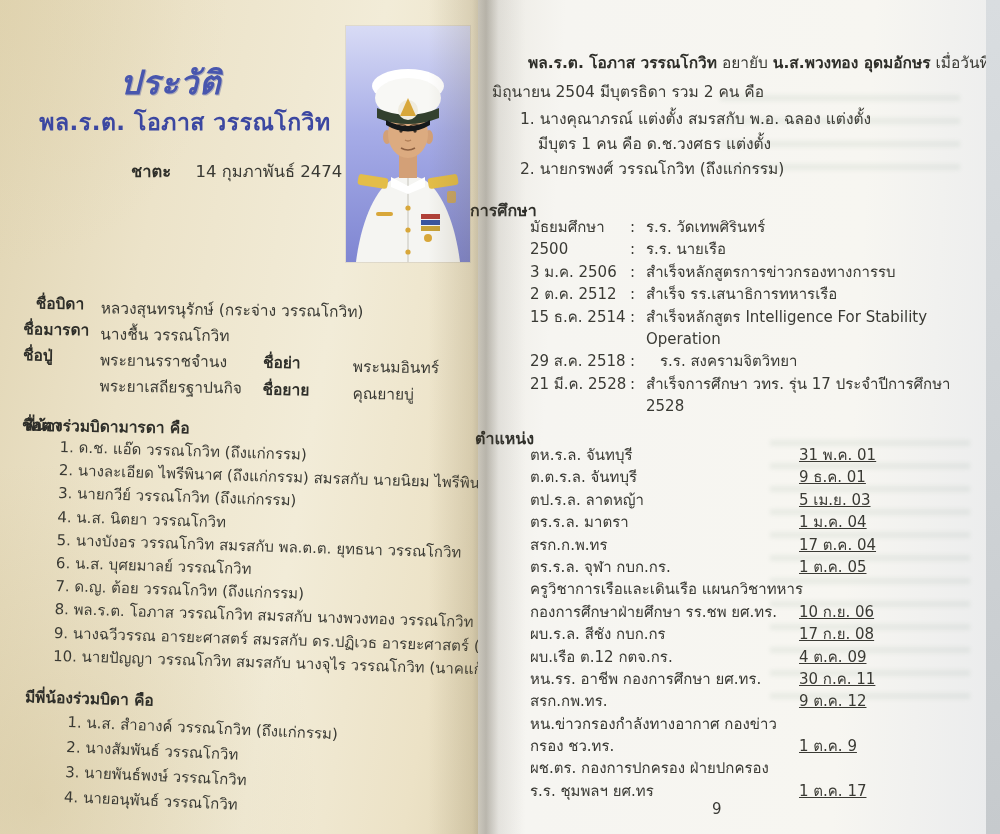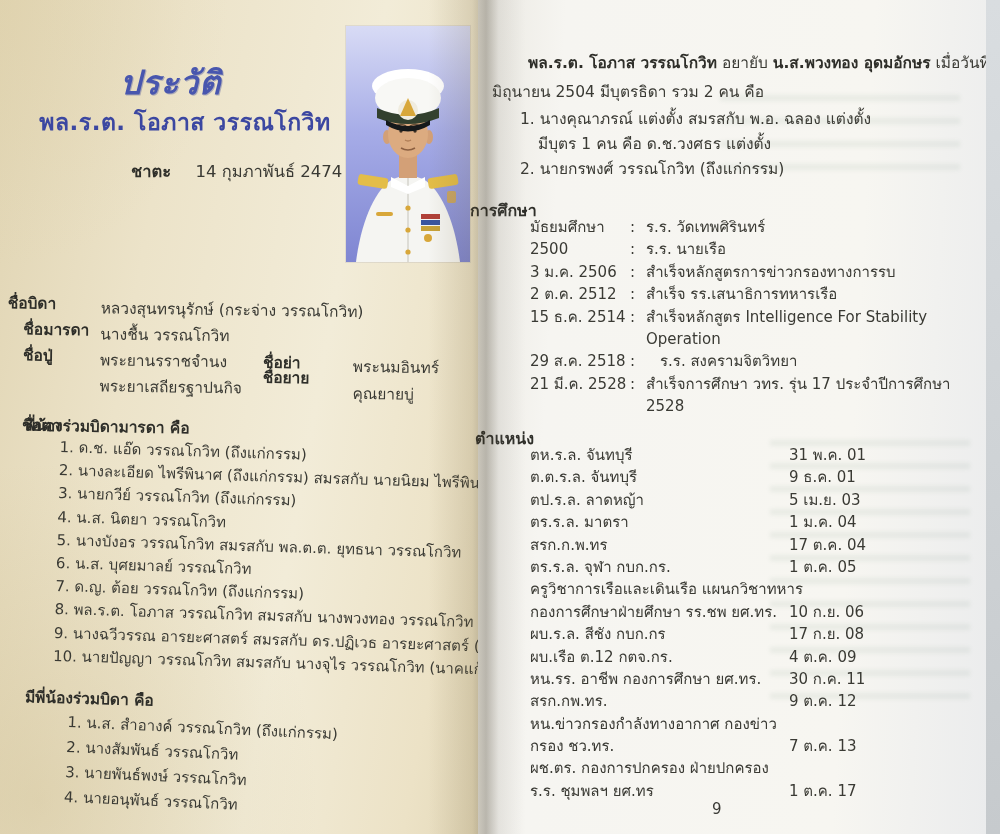--- a/index.html
+++ b/index.html
@@ -26,21 +26,21 @@
   .list{position:absolute;font-size:15px;transform-origin:0 0;}
   .list .li{height:23.2px;line-height:23.2px;white-space:nowrap;}
   .list2 .li{height:25px;line-height:25px;}
   .edurows{position:absolute;left:530px;top:216px;width:452px;}
   .edurow{display:flex;font-size:15px;line-height:22.4px;}
   .edurow .el{width:100px;flex:none;}
   .edurow .ec{width:16px;flex:none;}
   .edurow .ev2{margin-left:14px;}
   .posrows{position:absolute;left:530px;top:444px;width:452px;}
   .posrow{position:relative;height:22.4px;line-height:22.4px;font-size:15px;white-space:nowrap;}
-  .posrow .pdate{position:absolute;left:259px;top:0;}
+  .posrow .pdate{position:absolute;left:269px;top:0;text-decoration:underline;}
   .photo{position:absolute;left:346px;top:26px;width:124px;height:236px;box-shadow:0 0 0 1px rgba(120,120,150,.15);}
   .ghost{position:absolute;opacity:.09;filter:blur(2px);pointer-events:none;
     background:repeating-linear-gradient(180deg,#5d7d66 0 6px,transparent 6px 23px);}
   .fleck{position:absolute;left:447px;top:191px;width:9px;height:12px;background:#d9a83c;opacity:.75;border-radius:2px;}
   .fam{position:absolute;transform:rotate(.8deg);transform-origin:0 0;font-size:15.5px;}
   .pagenum{font-size:15px;color:#3a3a36;}
 </style>
 </head>
 <body>
 
@@ -92,31 +92,31 @@
         <circle cx="62" cy="226" r="2.6" fill="#d8a73a"></circle>
         <rect x="75" y="188" width="19" height="5" fill="#b04038"></rect>
         <rect x="75" y="194" width="19" height="5" fill="#3a55a0"></rect>
         <rect x="75" y="200" width="19" height="5" fill="#c8a23a"></rect>
         <circle cx="82" cy="212" r="4" fill="#d8a73a"></circle>
         <rect x="30" y="186" width="17" height="4" rx="2" fill="#d8a73a"></rect>
       </svg>
     </div>
 
     <div class="fam" style="left:0;top:0;width:478px;height:410px;">
-      <span class="t lbl" style="left:12px;top:290px;">ชื่อบิดา</span>
+      <span class="t lbl" style="left:40px;top:290px;">ชื่อบิดา</span>
       <span class="t" style="left:105px;top:294px;">หลวงสุนทรนุรักษ์ (กระจ่าง วรรณโกวิท)</span>
       <span class="t lbl" style="left:28px;top:316px;">ชื่อมารดา</span>
       <span class="t" style="left:105px;top:320px;">นางชื้น วรรณโกวิท</span>
       <span class="t lbl" style="left:28px;top:342px;">ชื่อปู่</span>
       <span class="t" style="left:105px;top:346px;">พระยานรราชจำนง</span>
       <span class="t lbl" style="left:268px;top:346px;">ชื่อย่า</span>
       <span class="t" style="left:358px;top:349px;">พระนมอินทร์</span>
       <span class="t lbl" style="left:28px;top:368px;margin-top:44px;">ชื่อตา</span>
       <span class="t" style="left:105px;top:372px;">พระยาเสถียรฐาปนกิจ</span>
-      <span class="t lbl" style="left:268px;top:361px;">ชื่อยาย</span>
+      <span class="t lbl" style="left:268px;top:373px;">ชื่อยาย</span>
       <span class="t" style="left:358px;top:376px;">คุณยายบู่</span>
     </div>
 
     <div class="t lbl fs155" style="left:25px;top:414px;transform:rotate(1deg);">พี่น้องร่วมบิดามารดา คือ</div>
     <div class="list" style="left:60px;top:436px;transform:rotate(1.8deg);">
       <div class="li">1. ด.ช. แอ๊ด วรรณโกวิท (ถึงแก่กรรม)</div>
       <div class="li">2. นางละเอียด ไพรีพินาศ (ถึงแก่กรรม) สมรสกับ นายนิยม ไพรีพินาศ (ถึงแก่</div>
       <div class="li">3. นายกวีย์ วรรณโกวิท (ถึงแก่กรรม)</div>
       <div class="li">4. น.ส. นิตยา วรรณโกวิท</div>
       <div class="li">5. นางบังอร วรรณโกวิท สมรสกับ พล.ต.ต. ยุทธนา วรรณโกวิท</div>
@@ -199,21 +199,21 @@
     <div class="posrow"><span>ตร.ร.ล. มาตรา</span><span class="pdate">1 ม.ค. 04</span></div>
     <div class="posrow"><span>สรก.ก.พ.ทร</span><span class="pdate">17 ต.ค. 04</span></div>
     <div class="posrow"><span>ตร.ร.ล. จุฬา กบก.กร.</span><span class="pdate">1 ต.ค. 05</span></div>
     <div class="posrow"><span>ครูวิชาการเรือและเดินเรือ แผนกวิชาทหาร</span><span class="pdate"></span></div>
     <div class="posrow"><span>กองการศึกษาฝ่ายศึกษา รร.ชพ ยศ.ทร.</span><span class="pdate">10 ก.ย. 06</span></div>
     <div class="posrow"><span>ผบ.ร.ล. สีชัง กบก.กร</span><span class="pdate">17 ก.ย. 08</span></div>
     <div class="posrow"><span>ผบ.เรือ ต.12 กตจ.กร.</span><span class="pdate">4 ต.ค. 09</span></div>
     <div class="posrow"><span>หน.รร. อาชีพ กองการศึกษา ยศ.ทร.</span><span class="pdate">30 ก.ค. 11</span></div>
     <div class="posrow"><span>สรก.กพ.ทร.</span><span class="pdate">9 ต.ค. 12</span></div>
     <div class="posrow"><span>หน.ข่าวกรองกำลังทางอากาศ กองข่าว</span><span class="pdate"></span></div>
-    <div class="posrow"><span>กรอง ชว.ทร.</span><span class="pdate">7 ต.ค. 13</span></div>
+    <div class="posrow"><span>กรอง ชว.ทร.</span><span class="pdate">1 ต.ค. 9</span></div>
     <div class="posrow"><span>ผช.ตร. กองการปกครอง ฝ่ายปกครอง</span><span class="pdate"></span></div>
     <div class="posrow"><span>ร.ร. ชุมพลฯ ยศ.ทร</span><span class="pdate">1 ต.ค. 17</span></div>
   </div>
 
   <div class="t pagenum" style="left:712px;top:800px;">9</div>
 
   <div class="gutter"></div>
   <div class="edge-right"></div>
 </div>
 

